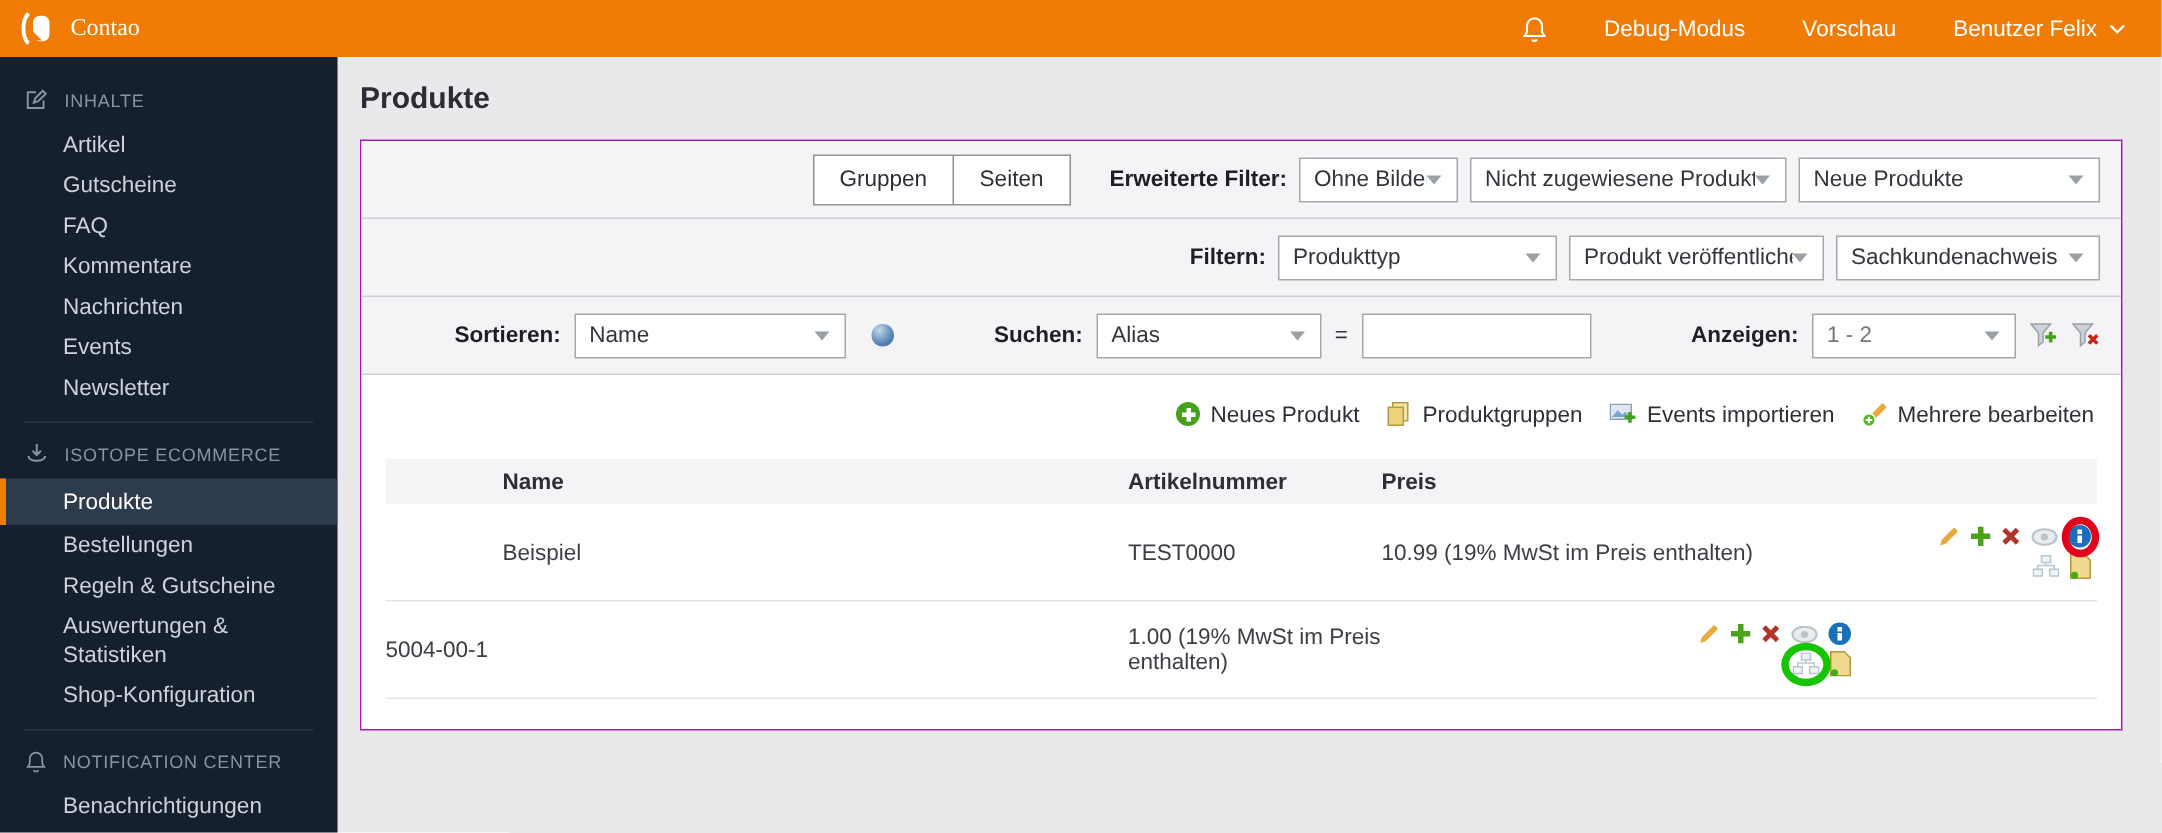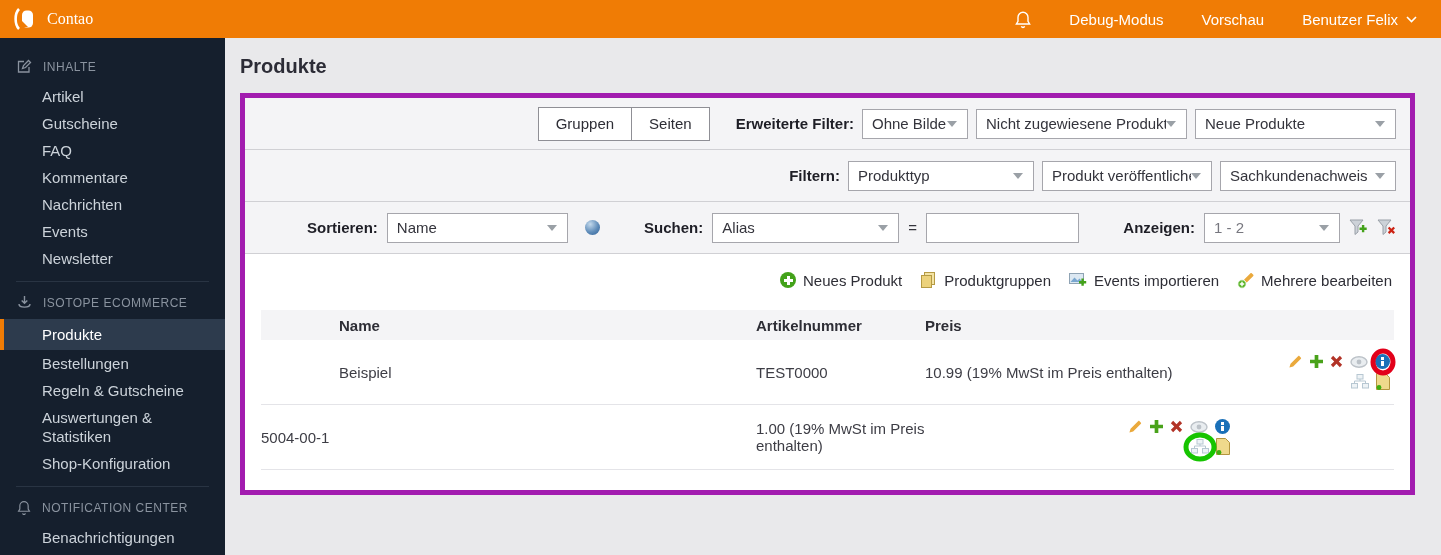--- a/index.html
+++ b/index.html
@@ -19,21 +19,21 @@
   .side-section-title { display:flex; align-items:center; gap:11px; color:#8a939f; font-size:12px;
              letter-spacing:.5px; padding:11px 0 9px 17px; }
   .side-item { font-size:15px; line-height:19px; padding:4px 14px 4px 38px; cursor:pointer;
              border-left:4px solid transparent; }
   .side-item.active { background:#2d3b4d; border-left-color:#f07c05; color:#fff; padding-top:6px; padding-bottom:6px; }
   .side-divider { border:none; border-top:1px solid #293443; margin:9px 16px 2px 16px; }
 
   
   .main { position:absolute; top:38px; left:225px; width:1216px; height:517px; }
   .page-title { margin:17px 0 0 15px; font-size:20px; font-weight:bold; color:#2c2c36; }
-  .panel { margin:15px 26px 0 15px; background:#fff; border:5px solid #a21caf; }
+  .panel { margin:15px 26px 0 15px; background:#fff; border:1px solid #a21caf; }
 
   .filter-row { height:52px; background:#f4f4f6; border-bottom:1px solid #d0d0d4;
                 display:flex; align-items:center; padding:0 14px; }
   .row-end { justify-content:flex-end; }
   .lbl { font-weight:bold; font-size:15px; color:#1e1e26; white-space:nowrap; }
 
   .btn-group { display:flex; margin-right:26px; }
   .btn { background:#fff; border:1px solid #8f8f95; height:34px; padding:0 17px; font-size:15px;
          color:#2e2e36; display:flex; align-items:center; cursor:pointer; }
   .btn + .btn { border-left:none; }
@@ -203,21 +203,21 @@
       <div class="tb-group">
         <span class="lbl">Sortieren:</span>
         <div class="select" style="width:181px;margin-left:0">
           <span class="sel-text">Name</span>
           <span class="caret"></span>
         </div>
         <span class="sphere"></span>
       </div>
       <div class="tb-group">
         <span class="lbl">Suchen:</span>
-        <div class="select" style="width:187px;margin-left:0">
+        <div class="select" style="width:150px;margin-left:0">
           <span class="sel-text">Alias</span>
           <span class="caret"></span>
         </div>
         <span style="font-size:15px;color:#34343c">=</span>
         <input class="text-input" value="" style="">
       </div>
       <div class="tb-group">
         <span class="lbl">Anzeigen:</span>
         <div class="select dim" style="width:136px;margin-left:0">
           <span class="sel-text">1 - 2</span>

